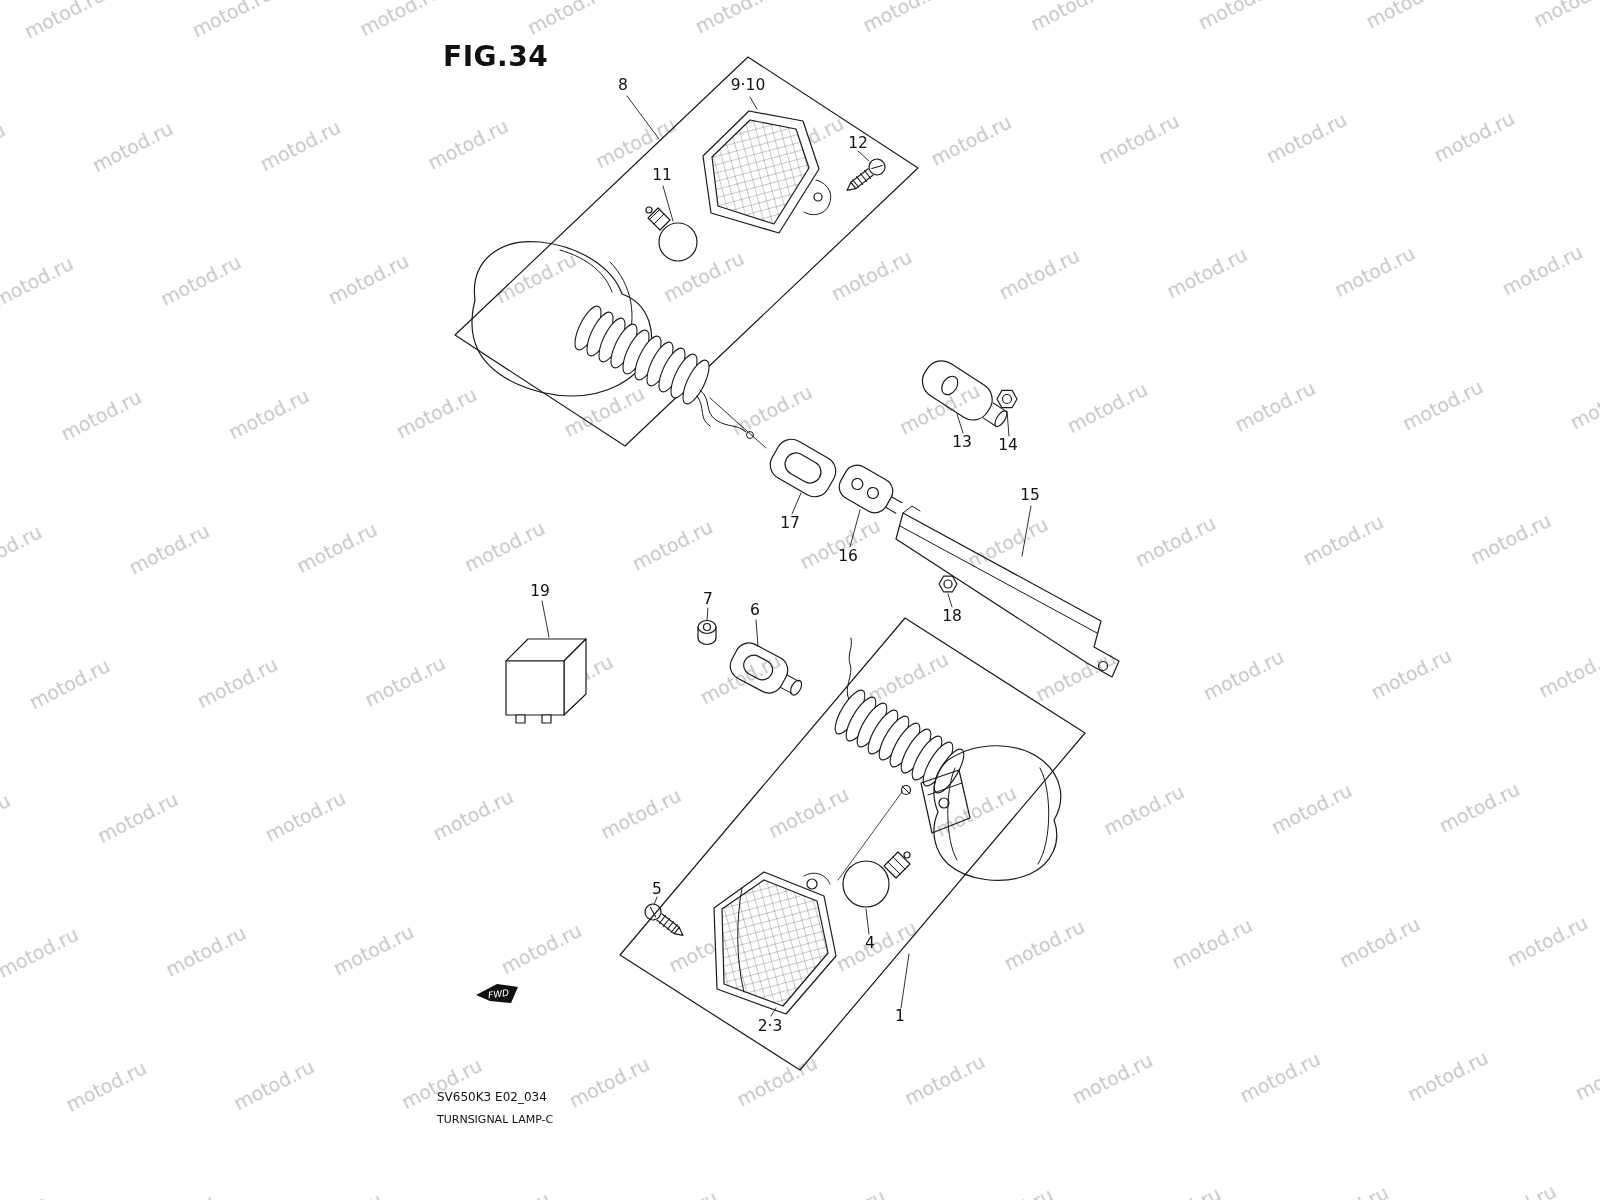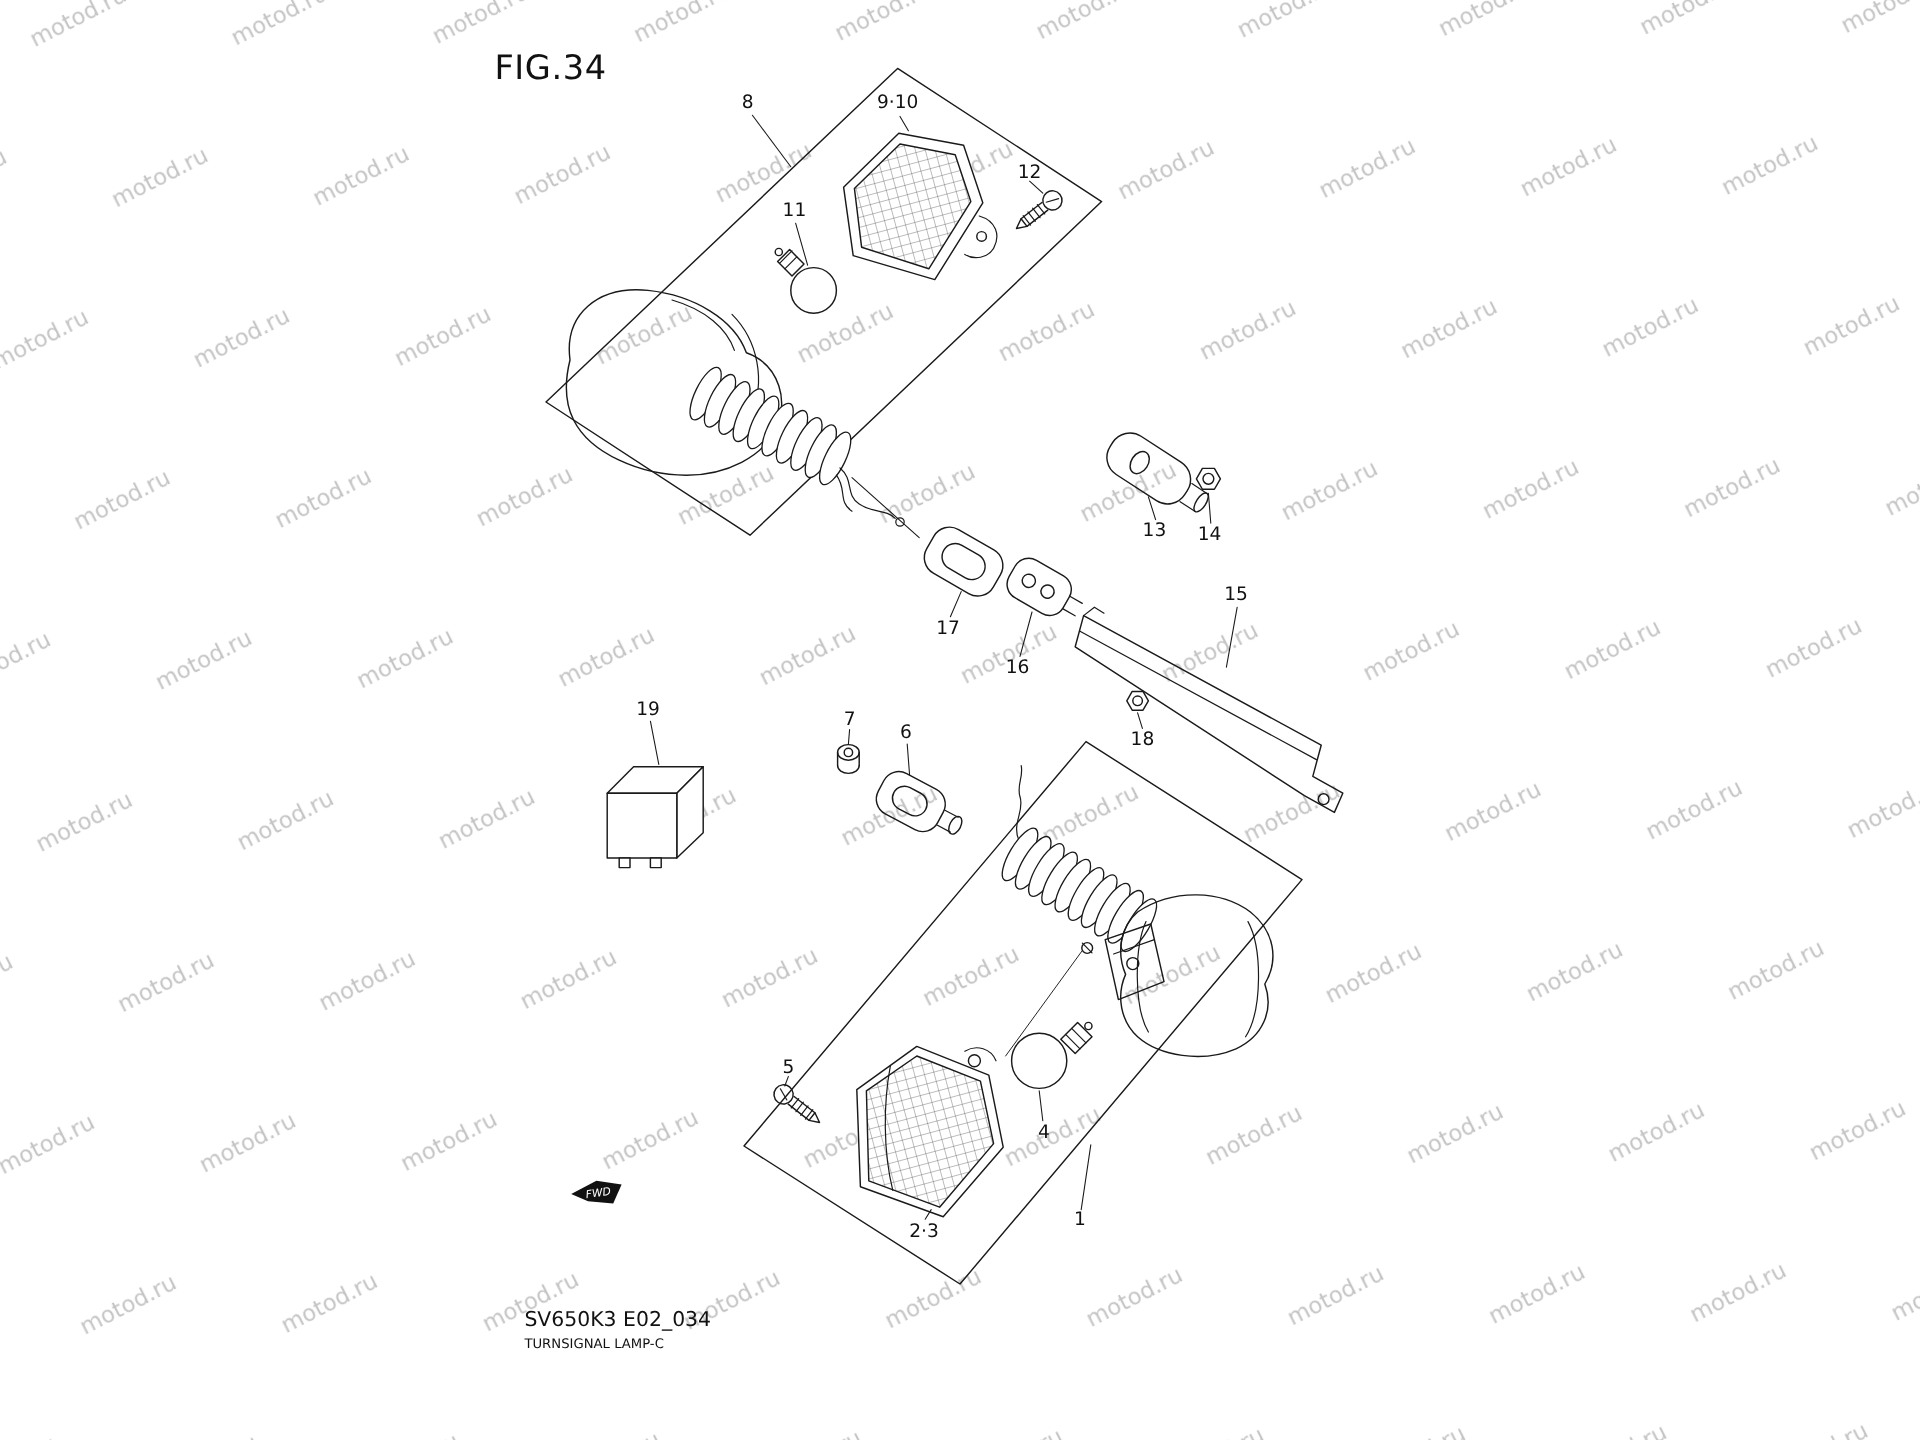--- a/index.html
+++ b/index.html
@@ -1,21 +1,21 @@
 <!DOCTYPE html>
 <html><head>
 <meta charset="utf-8">
 <style>
   html,body{margin:0;padding:0;background:#fff;}
   .page{position:relative;width:1600px;height:1200px;background:#ffffff;overflow:hidden;
         font-family:"DejaVu Sans",sans-serif;}
   .page svg{position:absolute;left:0;top:0;}
-  .fig-title{position:absolute;left:412px;top:40px;font-size:28px;font-weight:normal;color:#111;
+  .fig-title{position:absolute;left:443px;top:40px;font-size:28px;font-weight:bold;color:#111;
              letter-spacing:.5px;}
-  .fig-code{position:absolute;left:437px;top:1090px;font-size:17px;color:#111;}
+  .fig-code{position:absolute;left:437px;top:1090px;font-size:12px;color:#111;}
   .fig-caption{position:absolute;left:437px;top:1113px;font-size:11px;color:#111;}
 </style>
 </head>
 <body>
 
 <div class="page">
 
   <svg width="1600" height="1200" viewBox="0 0 1600 1200">
     <defs>
       <pattern id="wm" width="300" height="150" patternUnits="userSpaceOnUse" patternTransform="rotate(-27)">

